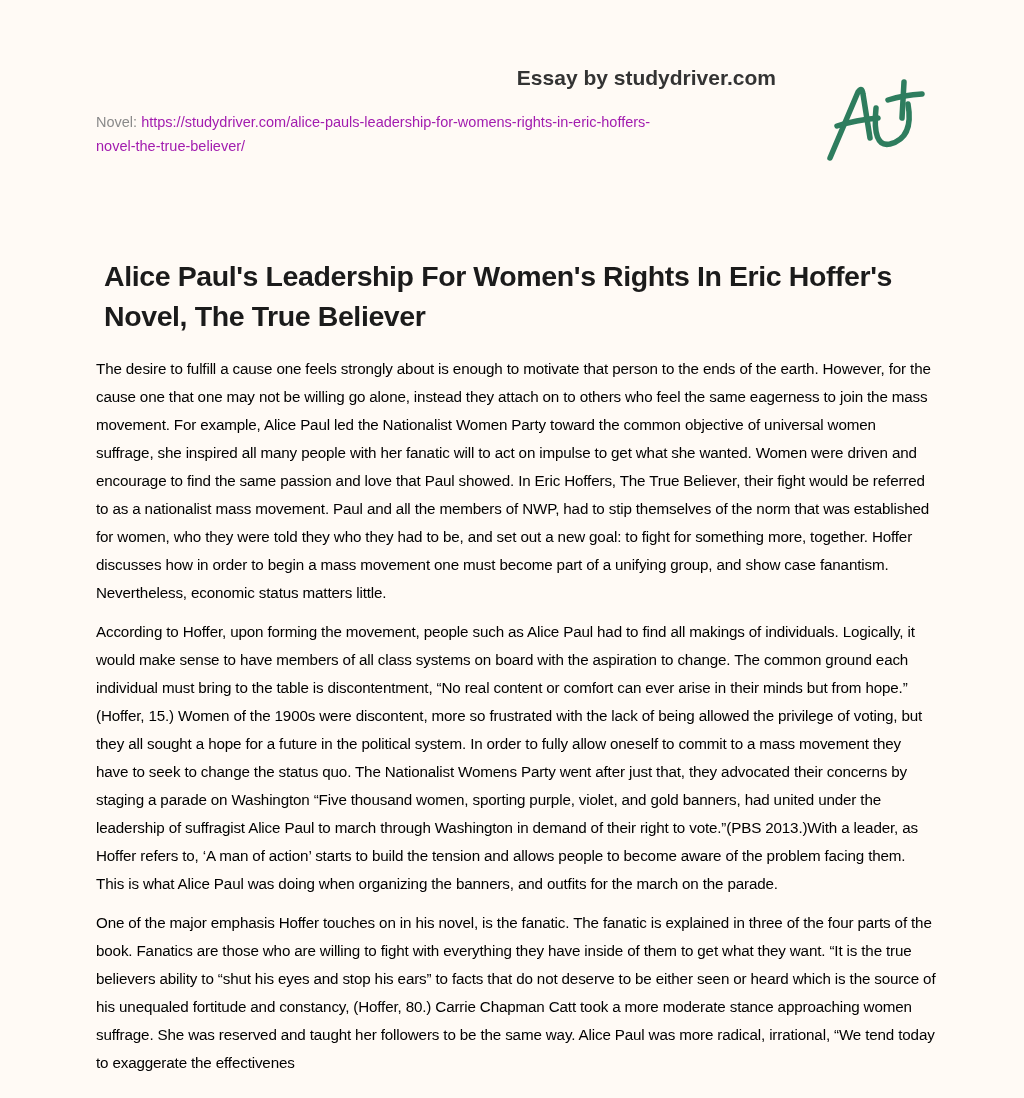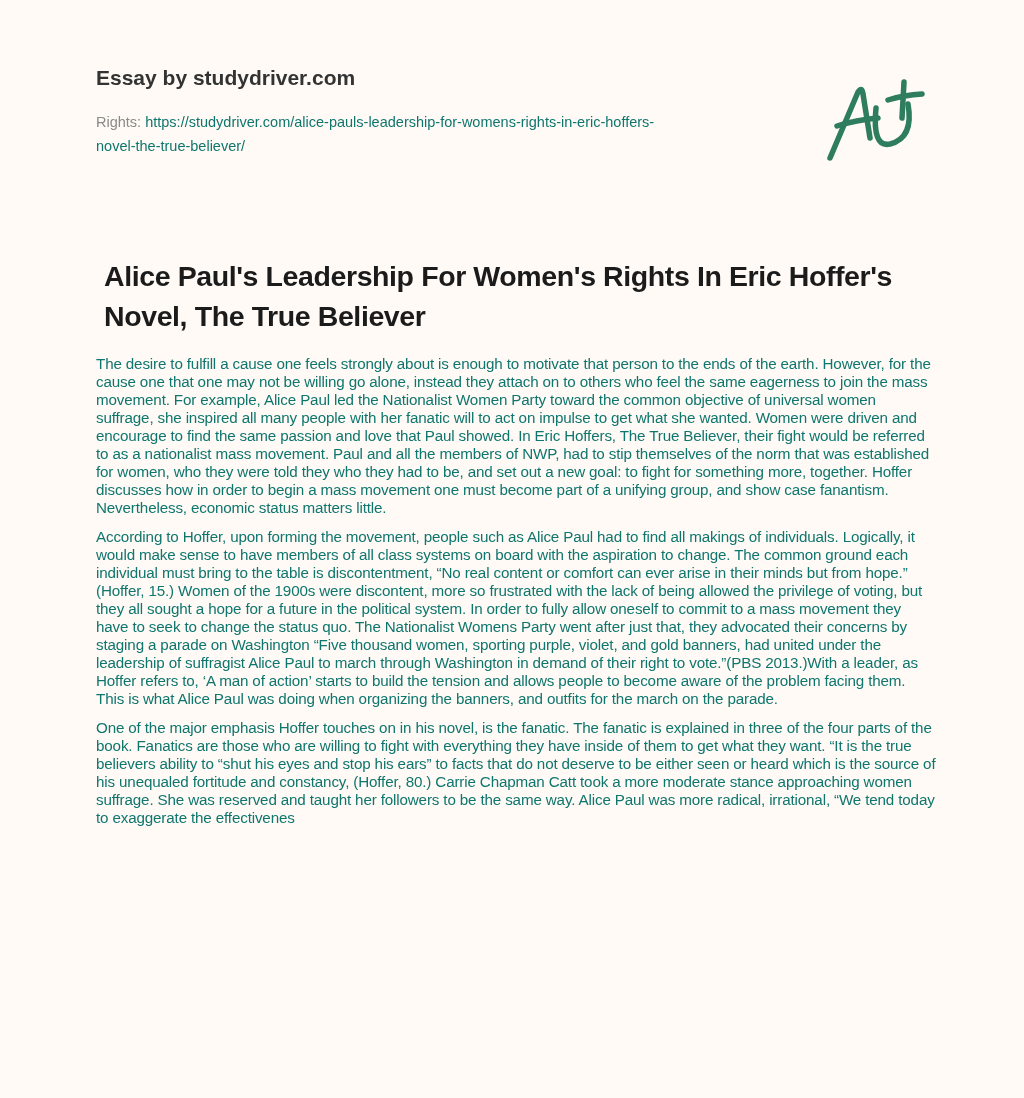--- a/index.html
+++ b/index.html
@@ -17,29 +17,30 @@
     left: 96px;
     top: 64px;
     width: 680px;
   }
   .brand {
     font-size: 21px;
     font-weight: bold;
     color: #333333;
     margin: 0;
     line-height: 28px;
+    text-align: right;
   }
   .source {
     margin-top: 18px;
     font-size: 14.5px;
     line-height: 24px;
     color: #8a8a8a;
   }
   .source a {
-    color: #0f766e;
+    color: #a21caf;
     text-decoration: none;
   }
   .logo {
     position: absolute;
     left: 818px;
     top: 68px;
     width: 112px;
     height: 98px;
   }
   .title {
@@ -56,32 +57,32 @@
   }
   .content {
     position: absolute;
     left: 96px;
     top: 355px;
     width: 840px;
   }
   .content p {
     margin: 0 0 11px 0;
     font-size: 15.2px;
-    line-height: 18px;
-    color: #0f766e;
+    line-height: 28px;
+    color: #000000;
     letter-spacing: -0.15px;
   }
 </style>
 </head>
 <body>
 
 <div class="header">
   <h2 class="brand">Essay by studydriver.com</h2>
   <div class="source">
-    <span>Rights: </span><a><span>https://studydriver.com/alice-pauls-leadership-for-womens-rights-in-eric-hoffers-</span><br><span>novel-the-true-believer/</span></a>
+    <span>Novel: </span><a><span>https://studydriver.com/alice-pauls-leadership-for-womens-rights-in-eric-hoffers-</span><br><span>novel-the-true-believer/</span></a>
   </div>
 </div>
 
 <div class="logo">
   <svg width="112" height="98" viewBox="0 0 112 98" fill="none" stroke="#2e7d5e" stroke-width="5.5" stroke-linecap="round" stroke-linejoin="round">
     <path d="M12 90 L40 24 Q44 18 45 26 L52 70"></path>
     <path d="M19 58 Q38 52 60 50"></path>
     <path d="M58 40 Q54 80 72 76 Q96 70 90 36"></path>
     <path d="M86 14 L84 50"></path>
     <path d="M70 32 Q86 27 104 26"></path>

